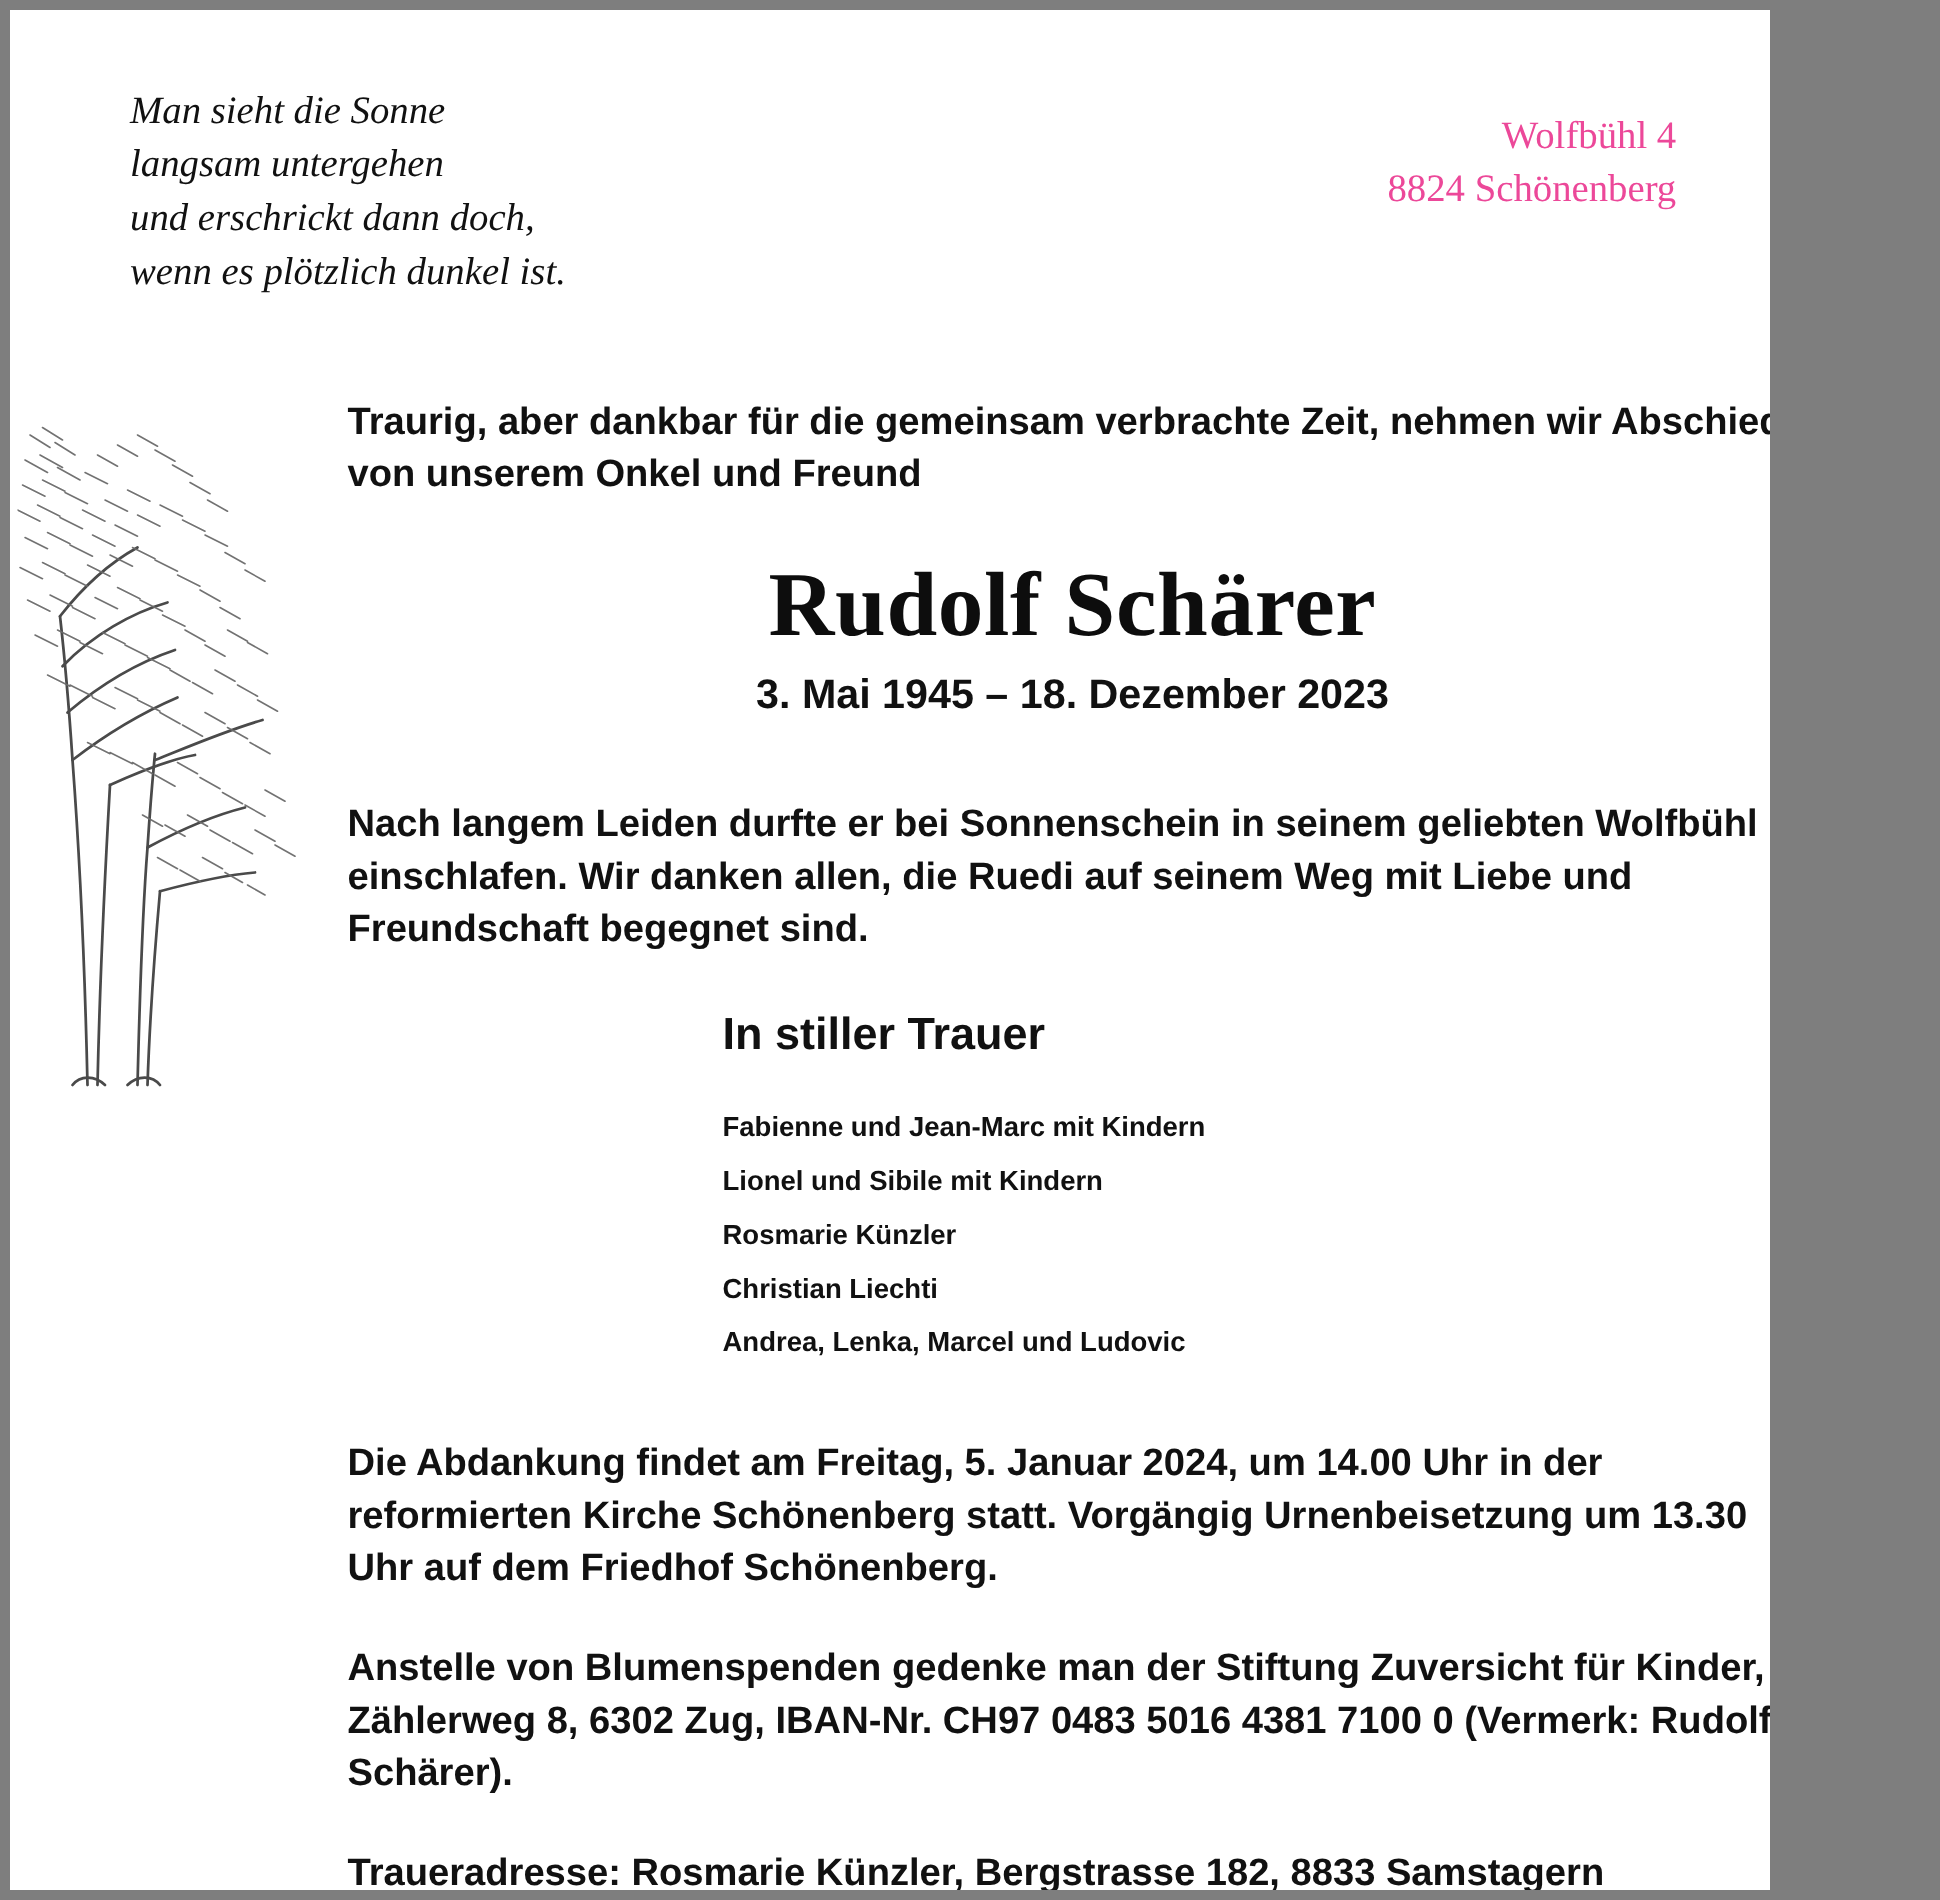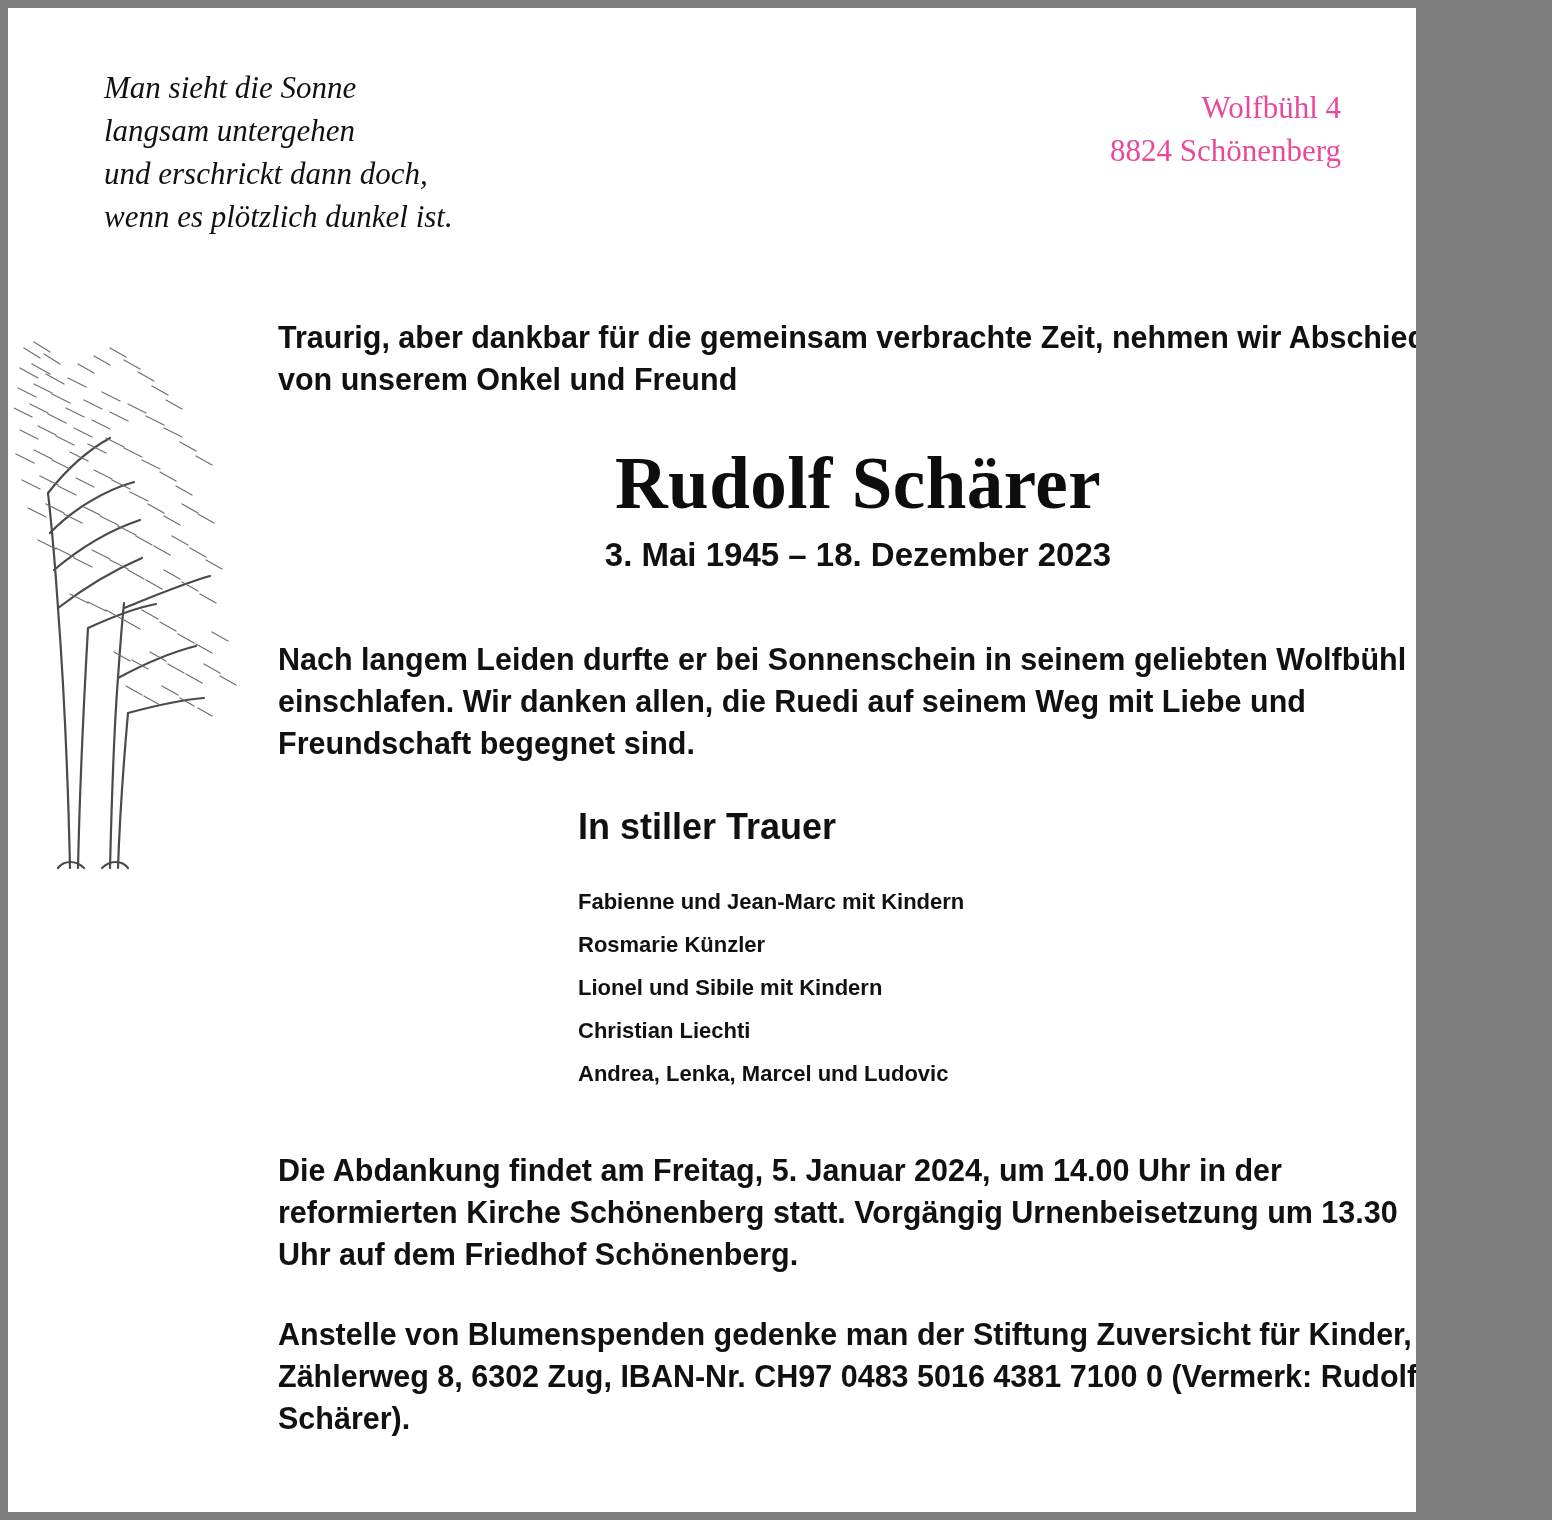--- a/index.html
+++ b/index.html
@@ -184,26 +184,27 @@
       <div class="name">Rudolf Schärer</div>
       <div class="dates">3. Mai 1945 – 18. Dezember 2023</div>
     </div>
 
     <p class="para para-2">Nach langem Leiden durfte er bei Sonnenschein in seinem geliebten Wolfbühl einschlafen. Wir danken allen, die Ruedi auf seinem Weg mit Liebe und Freundschaft begegnet sind.</p>
 
     <div class="mourners">
       <div class="mourn-lead">In stiller Trauer</div>
       <div class="mourn-list">
         <div>Fabienne und Jean-Marc mit Kindern</div>
+        <div>Lionel und Sibile mit Kindern</div>
         <div>Rosmarie Künzler</div>
-        <div>Lionel und Sibile mit Kindern</div>
         <div>Christian Liechti</div>
         <div>Andrea, Lenka, Marcel und Ludovic</div>
       </div>
     </div>
 
     <p class="para para-3">Die Abdankung findet am Freitag, 5. Januar 2024, um 14.00 Uhr in der reformierten Kirche Schönenberg statt. Vorgängig Urnenbeisetzung um 13.30 Uhr auf dem Friedhof Schönenberg.</p>
 
     <p class="para para-4">Anstelle von Blumenspenden gedenke man der Stiftung Zuversicht für Kinder, Zählerweg 8, 6302 Zug, IBAN-Nr. CH97 0483 5016 4381 7100 0 (Vermerk: Rudolf Schärer).</p>
 
+    <p class="para para-5">Traueradresse: Rosmarie Künzler, Bergstrasse 182, 8833 Samstagern</p>
 
   </div>
 </div>
 
 </body></html>

